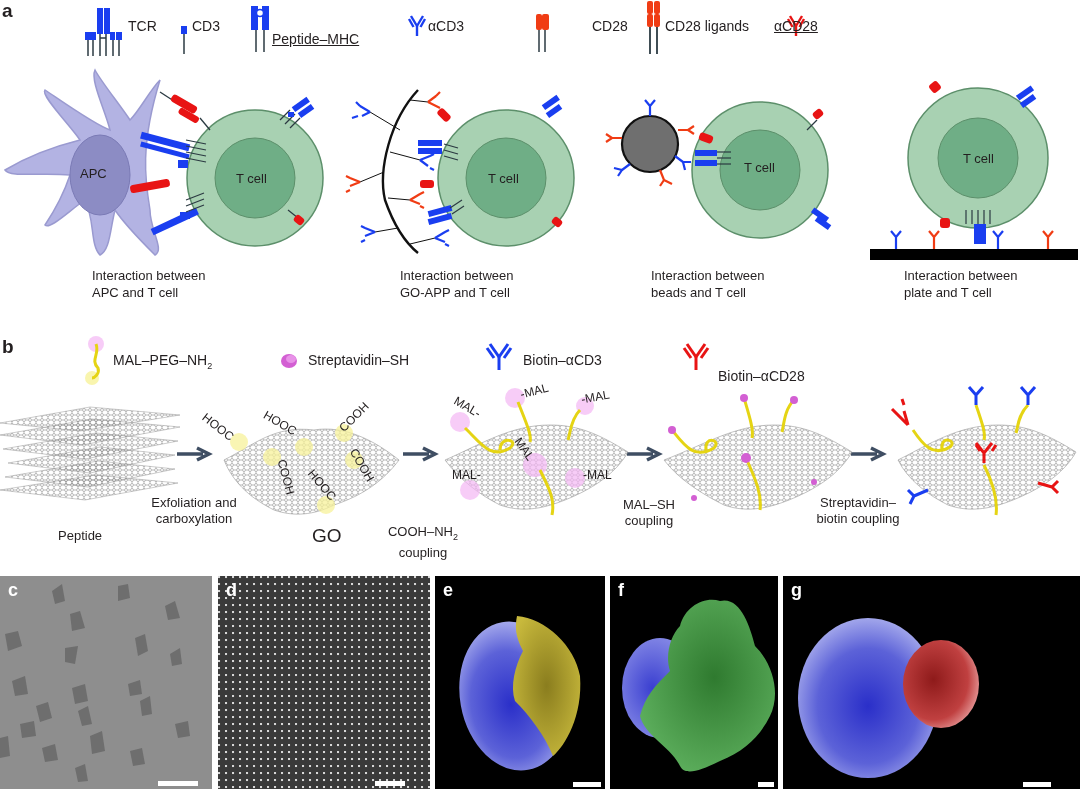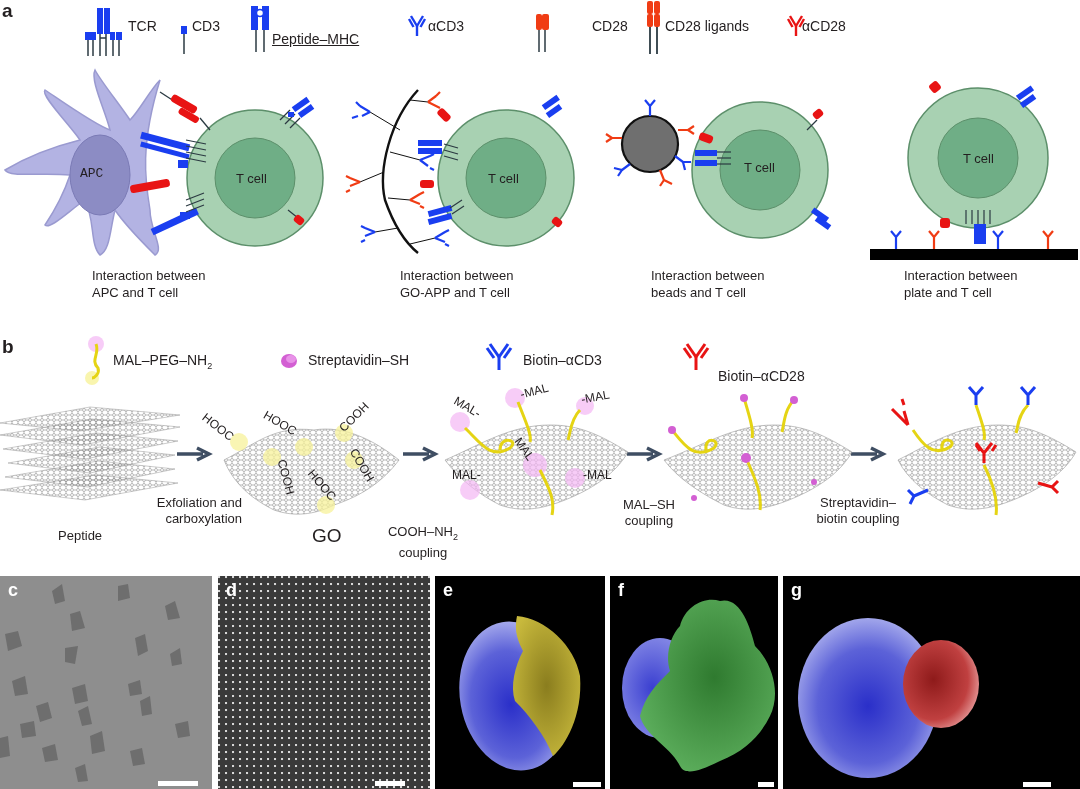--- a/index.html
+++ b/index.html
@@ -96,21 +96,21 @@
 
   <svg style="left:788px;top:14px;" width="16" height="22">
     <g stroke="#e81414" stroke-width="2.4" fill="none">
       <line x1="8" y1="12" x2="8" y2="22"></line>
         <line x1="8" y1="12" x2="2" y2="2"></line>
         <line x1="8" y1="12" x2="14" y2="2"></line>
       <line x1="4.5" y1="13" x2="0" y2="5"></line>
         <line x1="11.5" y1="13" x2="16" y2="5"></line>
     </g>
   </svg>
-  <span class="legend-label" style="left:802px;top:18px;">αCD28</span>
+  <span class="legend-label" style="left:774px;top:18px;text-decoration:underline;">αCD28</span>
 </div>
 
 <svg style="left:0;top:60px;" width="340" height="200">
 
   <path d="M160,20 C150,30 140,50 130,60 C120,45 100,20 95,10 C90,20 105,50 110,70 C95,65 60,40 45,30 C40,35 70,65 80,80 C60,85 30,95 5,110 C10,118 40,112 70,115 C65,130 55,150 45,165 C50,170 70,150 85,140 C95,160 90,185 100,195 C110,190 110,170 115,150 C125,165 140,180 155,195 C165,190 150,170 150,150 C145,120 140,85 160,20 Z" fill="#b3b3e3" stroke="#9a9ad0" stroke-width="1.5"></path>
   <ellipse cx="100" cy="115" rx="30" ry="40" fill="#8c8cc4" stroke="#7a7ab5"></ellipse>
 
   <circle cx="255" cy="118" r="68" fill="#a8d1b2" stroke="#5c8f6a" stroke-width="1.5"></circle>
   <circle cx="255" cy="118" r="40" fill="#6fae86" stroke="#5c8f6a" stroke-width="1"></circle>
 
@@ -140,21 +140,21 @@
       <line x1="280" y1="60" x2="290" y2="50"></line>
       <line x1="285" y1="64" x2="295" y2="54"></line>
       <line x1="290" y1="68" x2="300" y2="58"></line>
     </g>
   <rect x="292" y="42" width="18" height="6" fill="#1a3ef0" transform="rotate(-35 300 45)"></rect>
   <rect x="298" y="48" width="16" height="6" fill="#1a3ef0" transform="rotate(-35 306 51)"></rect>
   <rect x="288" y="52" width="6" height="5" fill="#1a3ef0"></rect>
   <line x1="288" y1="150" x2="298" y2="158" stroke="#2b3a42" stroke-width="1.2"></line>
   <rect x="294" y="156" width="10" height="8" rx="3" fill="#e81414" transform="rotate(40 299 160)"></rect>
 </svg>
-<span class="abs" style="left:80px;top:166px;font-size:13px;font-family:Liberation Mono, monospace;">APC</span>
+<span class="abs" style="left:80px;top:166px;font-size:13px;">APC</span>
 <span class="abs" style="left:236px;top:171px;font-size:13px;">T cell</span>
 <div class="caption" style="left:92px;top:267px;width:140px;">
   <div>Interaction between</div>
   <div>APC and T cell</div>
 </div>
 
 <svg style="left:340px;top:60px;" width="240" height="200">
   <path d="M78,30 C50,60 38,110 45,140 C52,160 62,180 78,193" fill="none" stroke="#111" stroke-width="2.4"></path>
   <circle cx="166" cy="118" r="68" fill="#a8d1b2" stroke="#5c8f6a" stroke-width="1.5"></circle>
   <circle cx="166" cy="118" r="40" fill="#6fae86" stroke="#5c8f6a"></circle>
@@ -320,21 +320,21 @@
 <svg style="left:403px;top:447px;" width="36" height="14">
     <path d="M0,7 H26 M20,1 L32,7 L20,13" stroke="#3f4e63" stroke-width="3.5" fill="none"></path>
   </svg>
 <svg style="left:627px;top:447px;" width="36" height="14">
     <path d="M0,7 H26 M20,1 L32,7 L20,13" stroke="#3f4e63" stroke-width="3.5" fill="none"></path>
   </svg>
 <svg style="left:851px;top:447px;" width="36" height="14">
     <path d="M0,7 H26 M20,1 L32,7 L20,13" stroke="#3f4e63" stroke-width="3.5" fill="none"></path>
   </svg>
 
-<div class="step-label" style="left:146px;top:495px;width:96px;text-align:right;">
+<div class="step-label" style="left:146px;top:495px;width:96px;">
   <div>Exfoliation and</div>
     <div>carboxylation</div>
 </div>
 <div class="step-label" style="left:378px;top:524px;width:90px;">
   <div><span>COOH–NH</span><sub>2</sub></div>
     <div>coupling</div>
 </div>
 <div class="step-label" style="left:614px;top:497px;width:70px;">
   <div>MAL–SH</div>
     <div>coupling</div>

